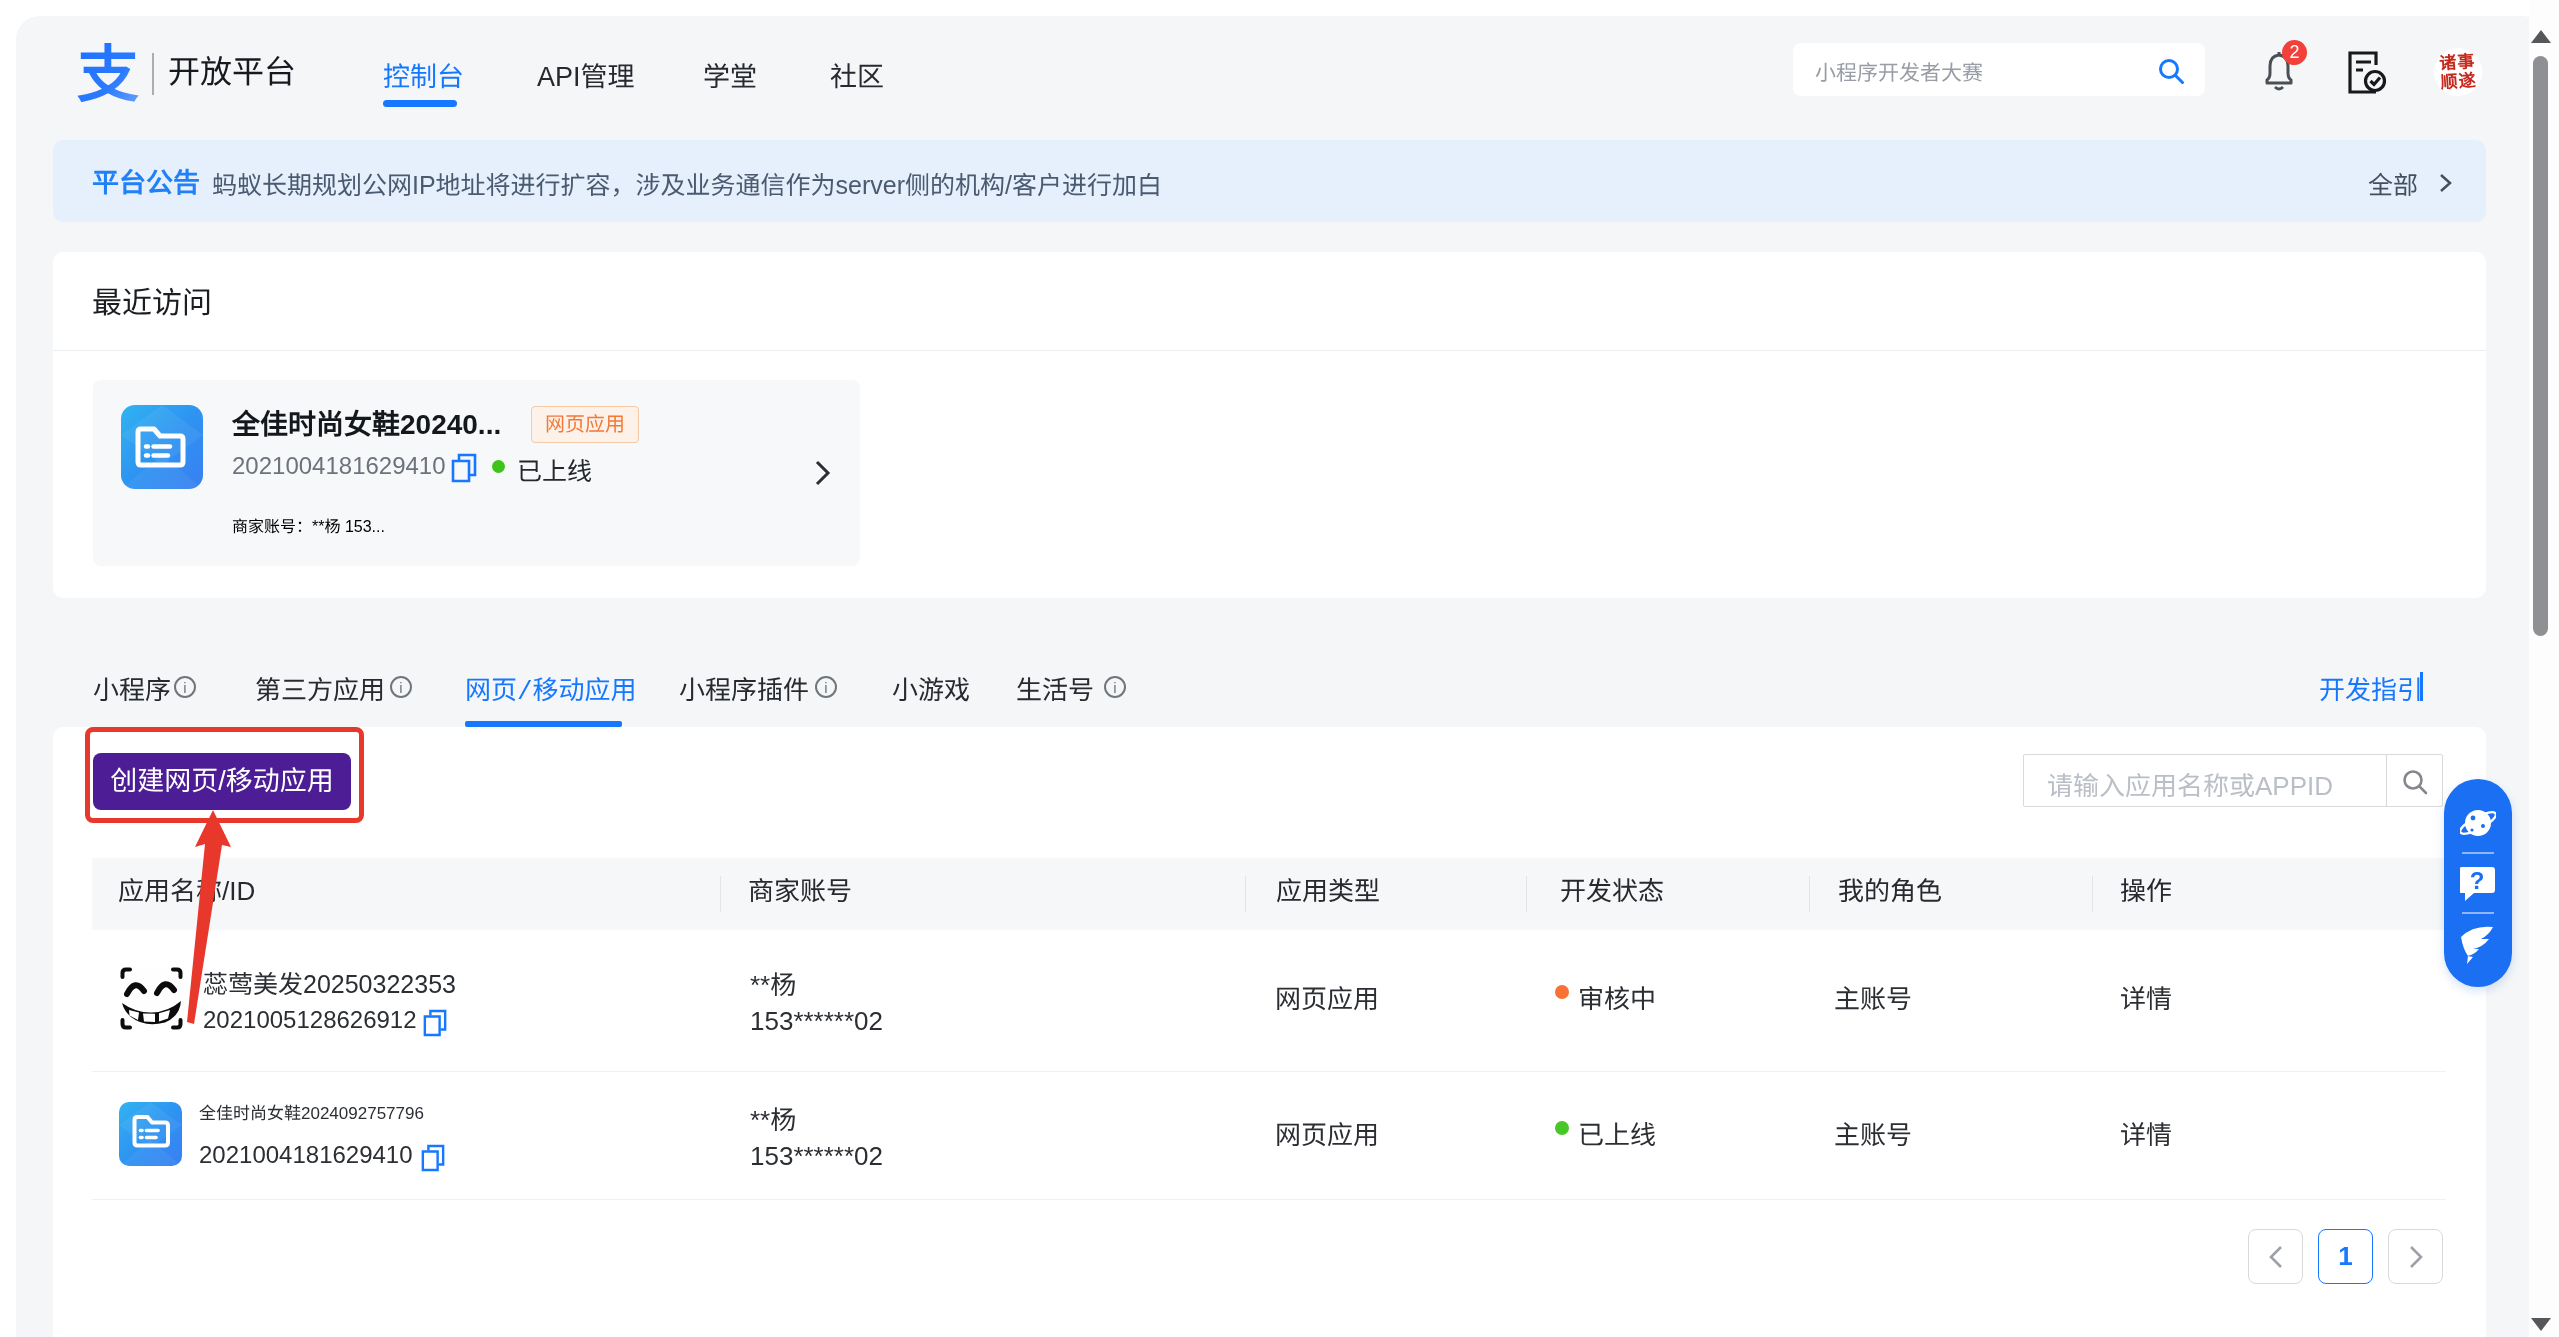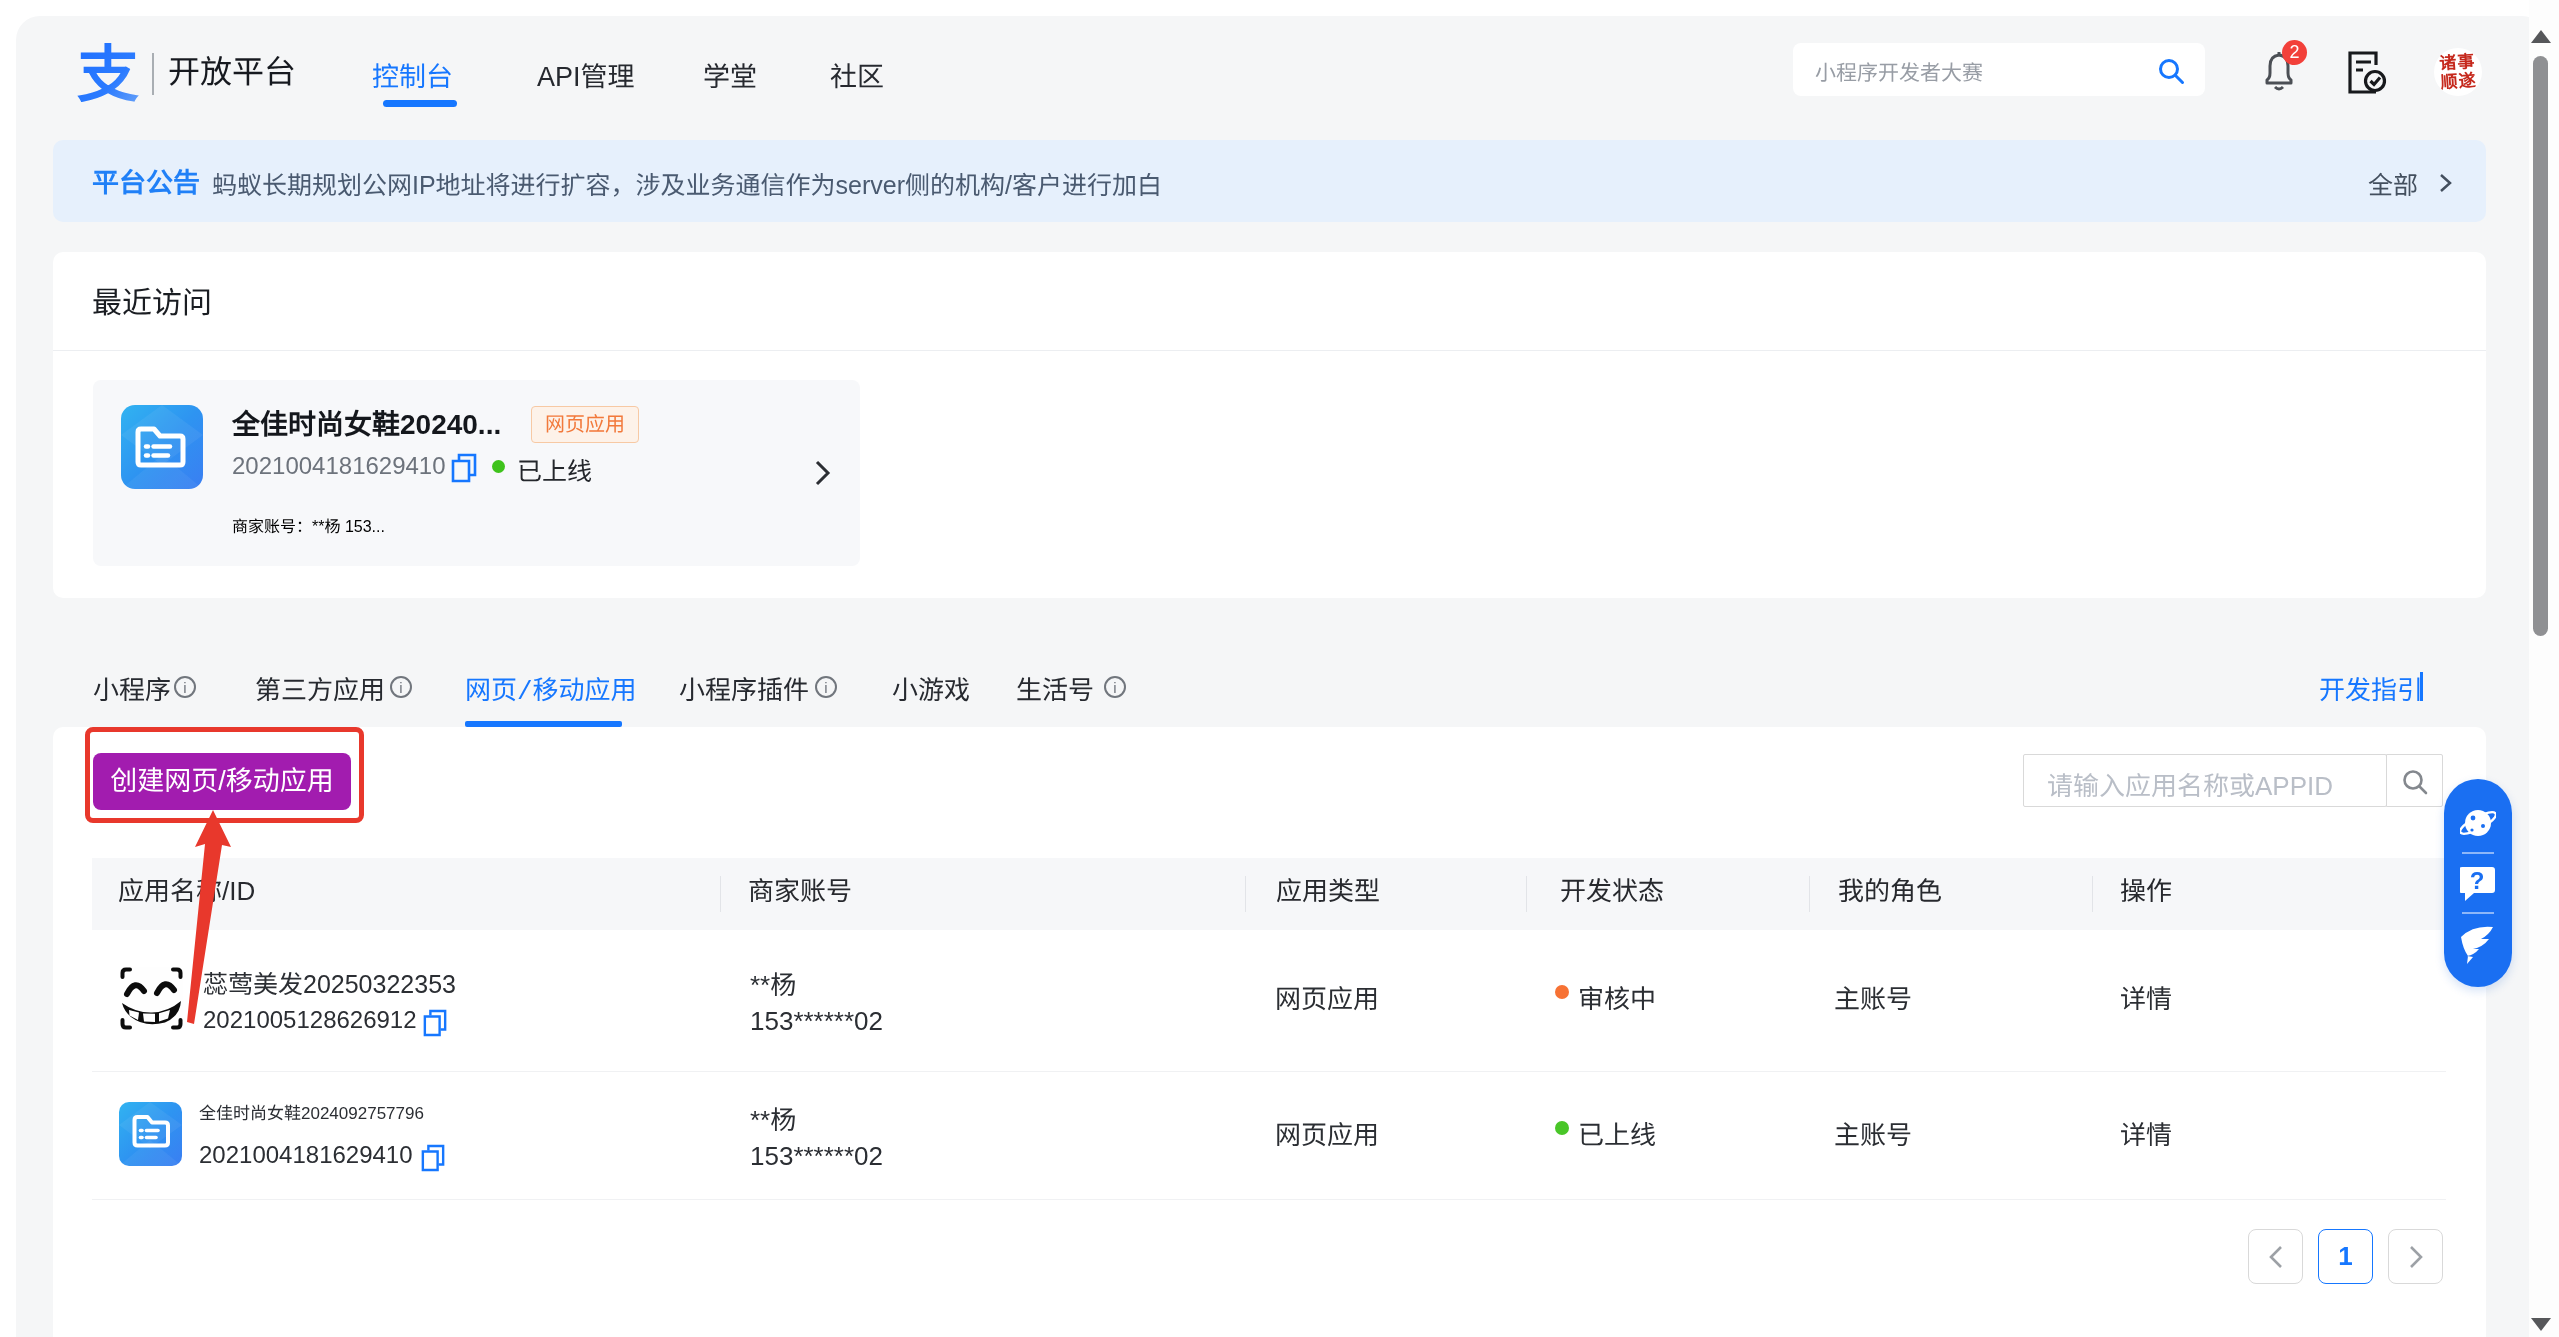--- a/index.html
+++ b/index.html
@@ -39,21 +39,21 @@
   .tab { position:absolute; top:653px; font-size:26px; color:#272a30; }
   .tab.active { color:#1677ff; }
   .info { position:absolute; top:660px; width:22px; height:22px; border:2px solid #71767d; border-radius:50%;
           color:#71767d; font-size:15px; text-align:center; line-height:19px; font-style:normal; display:block;}
   .tab-underline { left:449px; top:705px; width:157px; height:6px; background:#1677ff; border-radius:2px; }
   .guide { left:2303px; top:653px; font-size:26px; color:#1677ff; }
   .guide-bar { left:2404px; top:656px; width:3px; height:29px; background:#1677ff; }
   
   .card2 { left:37px; top:711px; width:2433px; height:610px; background:#fff; border-radius:10px 10px 0 0; }
   .btn { position:absolute; left:40px; top:26px; width:258px; height:57px; border-radius:8px;
-         background:#a21caf; color:#fff; font-size:27px; text-align:center; line-height:56px; }
+         background:#4c1d95; color:#fff; font-size:27px; text-align:center; line-height:56px; }
   .q-input { position:absolute; left:1970px; top:27px; width:364px; height:53px; background:#fff;
              border:1px solid #d9d9d9; border-radius:2px; }
   .q-input .ph { position:absolute; left:23px; top:10px; font-size:26px; color:#b9bec7; }
   .q-btn { position:absolute; left:2333px; top:27px; width:57px; height:53px; background:#fff;
            border:1px solid #d9d9d9; border-radius:0 2px 2px 0; }
   .thead { position:absolute; left:39px; top:131px; width:2354px; height:72px; background:#f6f7f9; }
   .thead span { position:absolute; top:12px; font-size:26px; color:#27292e; }
   .thead i { position:absolute; top:18px; width:1px; height:36px; background:#e2e4e8; font-style:normal; }
   .trow { position:absolute; left:39px; width:2354px; border-bottom:1px solid #f0f1f3; }
   .trow .cell { position:absolute; font-size:26px; color:#2b2e33; }
@@ -85,21 +85,21 @@
       <stop offset="0" stop-color="#1e6fff"></stop>
           <stop offset="0.6" stop-color="#2b7bff"></stop>
           <stop offset="1" stop-color="#6ba4f8"></stop>
     </linearGradient>
       </defs>
     <text x="32" y="54" font-size="62" font-weight="700" text-anchor="middle" fill="url(#lg)" font-family="'Liberation Sans',sans-serif">支</text>
   </svg>
   <div class="abs logo-divider"></div>
   <div class="abs brand">开放平台</div>
   <div class="nav">
-    <a class="active abs" style="left:356px;font-family:Liberation Mono, monospace;">控制台</a>
+    <a class="active abs" style="left:367px;font-family:Liberation Mono, monospace;">控制台</a>
     <a class="abs" style="left:521px;">API管理</a>
     <a class="abs" style="left:687px;">学堂</a>
     <a class="abs" style="left:814px;">社区</a>
   </div>
   <div class="abs nav-underline"></div>
   <div class="abs searchbox">
       <span class="ph">小程序开发者大赛</span>
     <svg style="position:absolute; right:20px; top:14px;" width="28" height="28" viewBox="0 0 28 28" fill="none" stroke="#1677ff" stroke-width="3" stroke-linecap="round">
       <circle cx="12" cy="12" r="8.5"></circle>
         <line x1="18.5" y1="18.5" x2="25.5" y2="25.5"></line>

